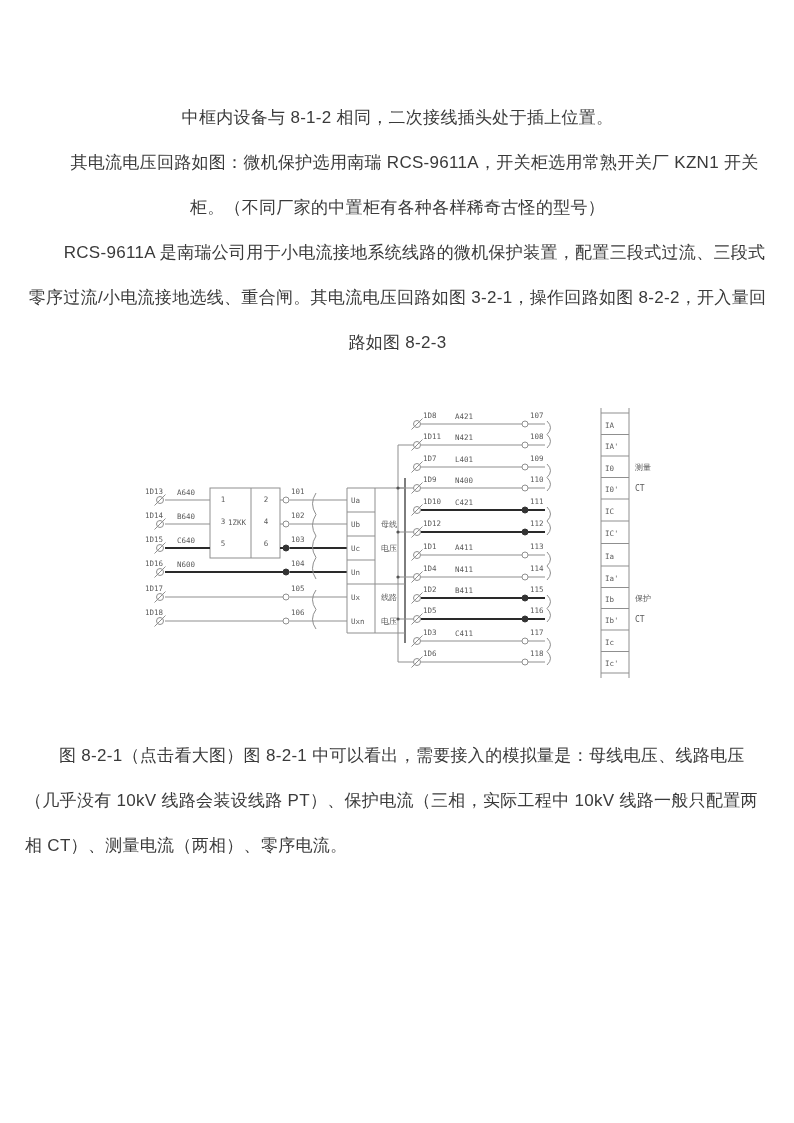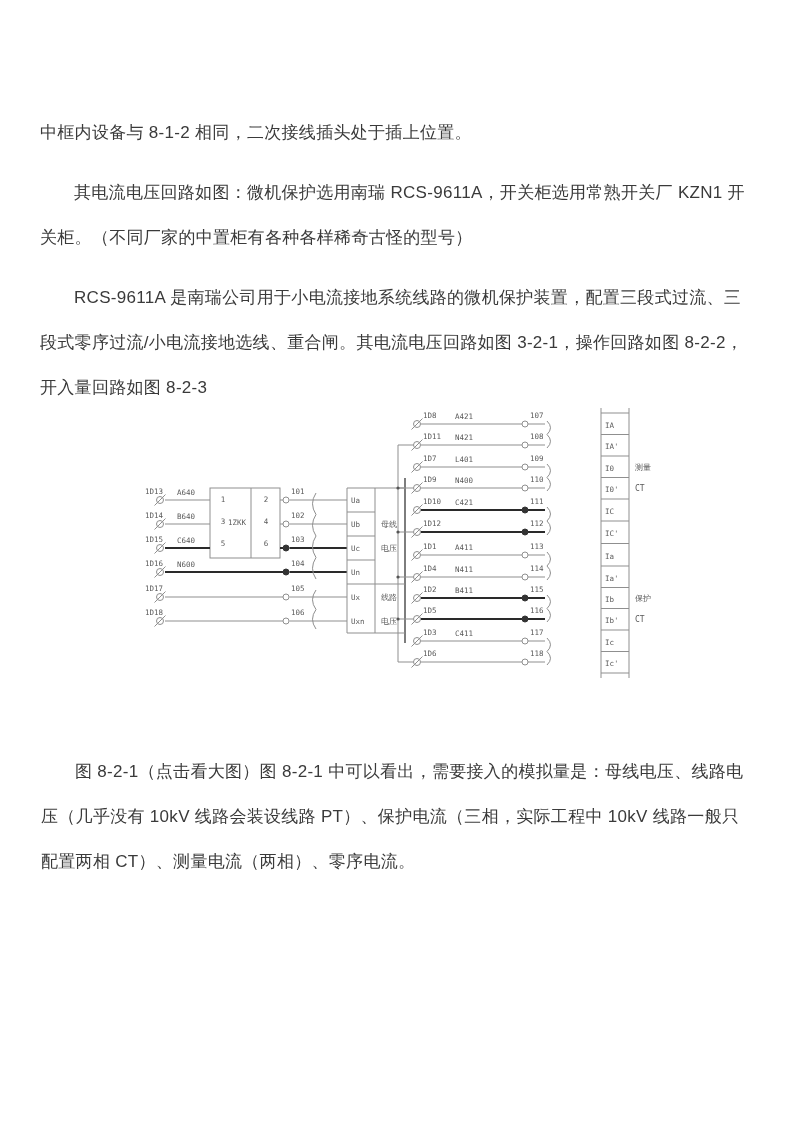--- a/index.html
+++ b/index.html
@@ -1,22 +1,22 @@
 <!DOCTYPE html>
 <html><head>
 <meta charset="utf-8">
 <style>
   html,body{margin:0;padding:0;}
   body{width:794px;height:1123px;background:#ffffff;font-family:"Liberation Sans",sans-serif;}
   .page{position:relative;width:794px;height:1123px;background:#ffffff;overflow:hidden;}
   .content{position:absolute;left:25px;right:24px;top:95px;color:#3a3a3a;font-size:17px;line-height:45px;letter-spacing:0.3px;}
-  .content p{margin:15px;}
+  .content p{margin:0;text-align:center;}
   .content p.indent{text-indent:2em;}
   .caption{position:absolute;left:25px;right:24px;top:733px;color:#3a3a3a;font-size:17px;line-height:45px;letter-spacing:0.3px;}
-  .caption p{margin:16px;text-indent:2em;}
+  .caption p{margin:0;text-indent:2em;}
   .figure-wrap{position:absolute;left:133px;top:393px;width:540px;height:300px;}
   svg text{font-family:"DejaVu Sans Mono","Liberation Mono",monospace;}
   .footer{position:absolute;left:610px;top:1132px;width:175px;height:42px;display:flex;align-items:center;gap:8px;}
   .footer .brand{color:#d0d0d0;font-size:21px;font-weight:bold;letter-spacing:1px;
     text-shadow:1px 1px 0 #ffffff,-0.5px -0.5px 0 #c2c2c2;white-space:nowrap;}
 </style>
 </head>
 <body>
 
 <div class="page">

